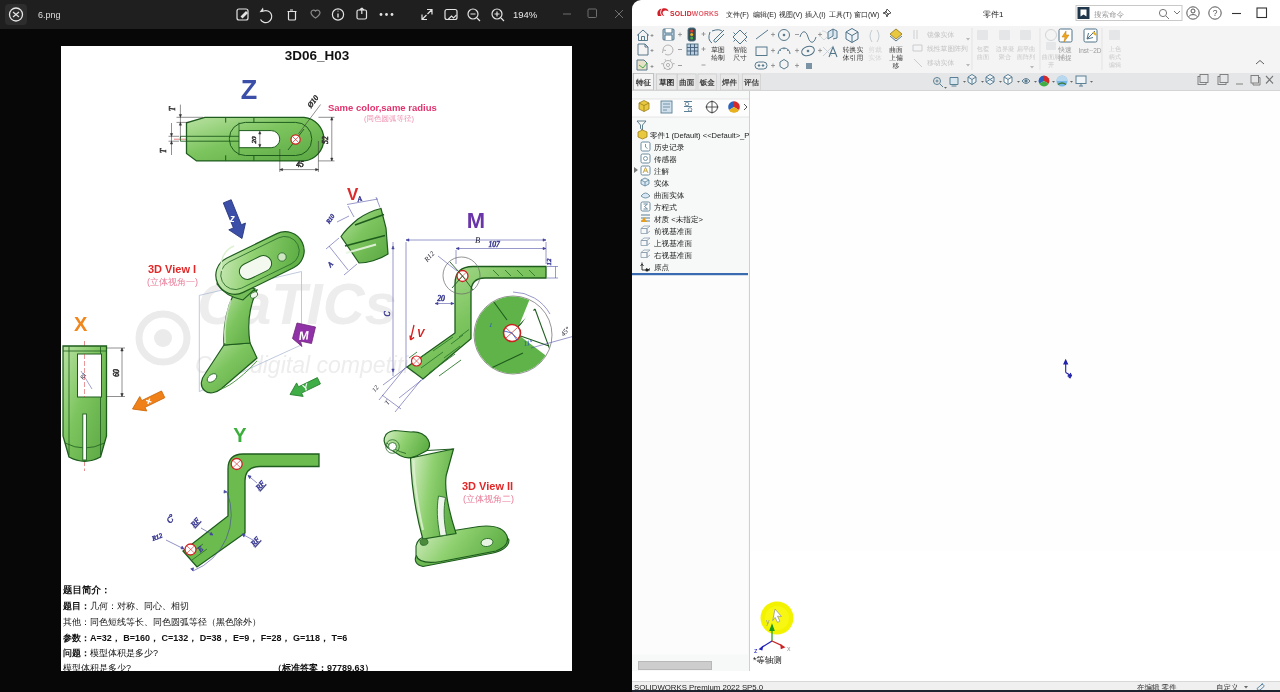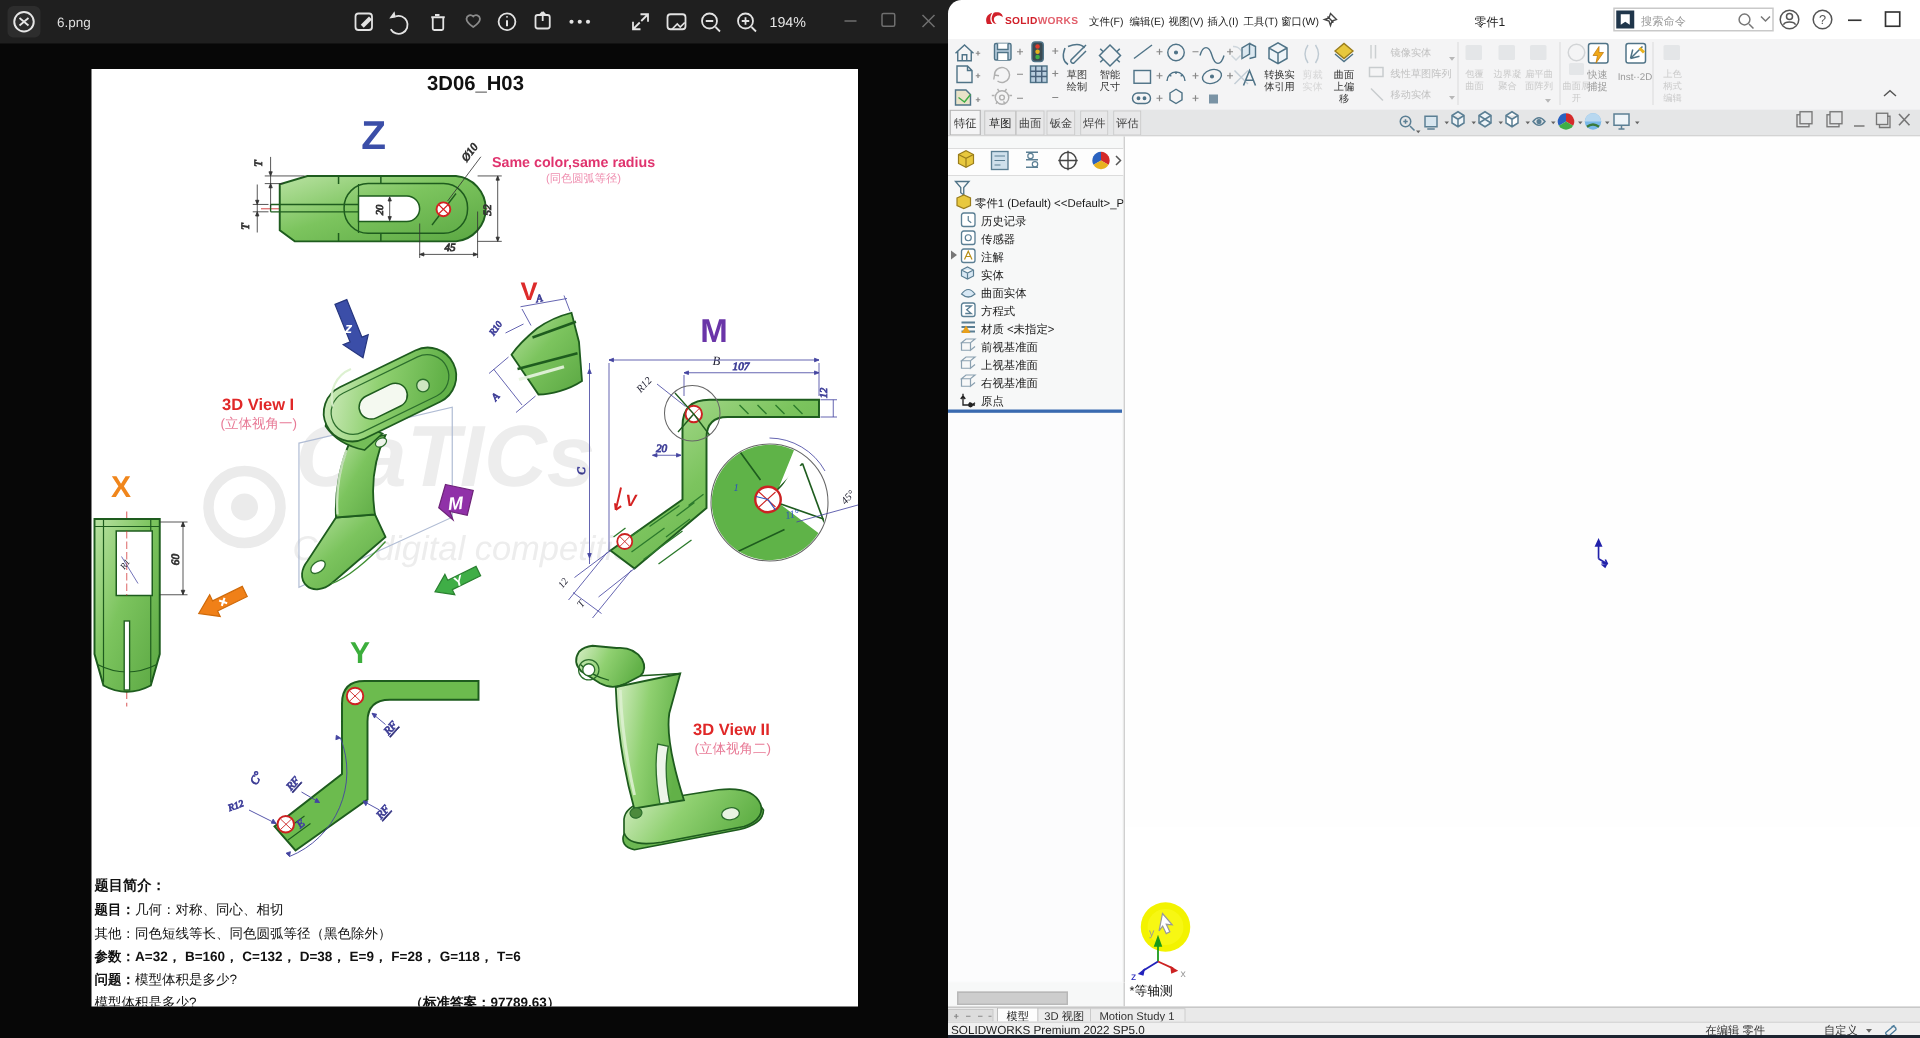--- a/index.html
+++ b/index.html
@@ -1,21 +1,21 @@
 <!DOCTYPE html>
 <html><head><meta charset="utf-8">
 <style>
 html,body{margin:0;padding:0;width:1280px;height:692px;overflow:hidden;background:#000;font-family:"Liberation Sans",sans-serif;}
 #lw{position:absolute;left:0;top:0;width:632px;height:692px;background:#070707;}
 #ltb{position:absolute;left:0;top:0;width:632px;height:29px;background:#1f1f1f;padding-left:22px;}
 #page{position:absolute;left:61px;top:46px;width:511px;height:625px;background:#ffffff;}
 #rw{position:absolute;left:632px;top:0;width:648px;height:692px;background:#ffffff;border-radius:9px 9px 0 0;}
 #titlebar{position:absolute;left:0;top:0;width:648px;height:26px;background:#fff;border-radius:9px 9px 0 0;margin-left:20px;}
 #ribbon{position:absolute;left:0;top:26px;width:648px;height:47px;background:#f4f4f5;}
-#tabrow{position:absolute;left:0;top:73px;width:648px;height:17px;background:#e5e6e7;border-bottom:1px solid #d4d4d4;}
+#tabrow{position:absolute;left:0;top:73px;width:648px;height:17px;background:#e5e6e7;border-bottom:1px solid #d4d4d4;font-weight:bold;}
 #treepanel{position:absolute;left:0;top:91px;width:117px;height:564px;background:#f7f7f7;border-right:1px solid #d0d0d0;}
 #graphics{position:absolute;left:118px;top:91px;width:530px;height:460px;background:#fefefe;}
 #hscrollrow{position:absolute;left:0;top:655px;width:118px;height:16px;background:#f7f8f8;border-right:1px solid #d0d0d0;box-sizing:border-box;}
 #doctabs{position:absolute;left:0;top:671px;width:648px;height:10px;background:#e9e9e9;border-top:1px solid #c8c8c8;}
 #statusbar{position:absolute;left:0;top:681px;width:648px;height:9px;background:#f0f0f0;border-top:1px solid #d8d8d8;text-align:center;}
 #bottomedge{position:absolute;left:0;top:690px;width:648px;height:2px;background:#1c2430;}
 </style></head>
 <body>
 <div id="lw">
   <div id="ltb">
@@ -630,33 +630,20 @@
   <text x="-18" y="12" font-size="7" fill="#2222bb">z</text>
   <text x="15" y="10" font-size="7" fill="#999">x</text>
   <text x="-6" y="-17" font-size="7" fill="#999">y</text>
 </g>
 <text x="3" y="572" font-size="8.5" fill="#111">*等轴测</text>
 </svg>
   </div>
   <div id="hscrollrow">
     <div style="position:absolute;left:6px;top:6px;width:72px;height:7px;background:#cdcdcd;border:1px solid #b8b8b8"></div>
   </div>
-  <div id="doctabs">
-    <svg width="648" height="10" viewBox="0 0 648 10" style="position:absolute;left:0;top:0">
-      <rect x="0" y="0" width="648" height="10" fill="#e9e9e9"></rect>
-      <rect x="0" y="1" width="30" height="9" fill="#dcdcdc" stroke="#c0c0c0" stroke-width="0.5"></rect>
-      <path d="M4,5.5 l3,0 m-1.5,-1.5 l0,3 M12,5.5 h3 M20,5.5 h3 M27,5.5 h2" stroke="#888" stroke-width="0.8"></path>
-      <rect x="33" y="0" width="27" height="10" fill="#fdfdfd" stroke="#b8b8b8" stroke-width="0.6"></rect>
-      <text x="46.5" y="8" font-size="7.5" fill="#222" text-anchor="middle">模型</text>
-      <rect x="60" y="0.5" width="35" height="9.5" fill="#ececec" stroke="#c4c4c4" stroke-width="0.5"></rect>
-      <text x="77.5" y="8" font-size="7.5" fill="#333" text-anchor="middle">3D 视图</text>
-      <rect x="95" y="0.5" width="63" height="9.5" fill="#ececec" stroke="#c4c4c4" stroke-width="0.5"></rect>
-      <text x="126" y="8" font-size="7.5" fill="#333" text-anchor="middle">Motion Study 1</text>
-    </svg>
-  </div>
   <div id="statusbar">
     <svg width="648" height="9" viewBox="0 0 648 9" style="position:absolute;left:0;top:0">
       <text x="2" y="7.5" font-size="7.8" fill="#222">SOLIDWORKS Premium 2022 SP5.0</text>
       <text x="505" y="7.5" font-size="7.5" fill="#333">在编辑 零件</text>
       <text x="584" y="7.5" font-size="7.5" fill="#333">自定义</text>
       <path d="M612,4 l2,2.5 2,-2.5" fill="#666"></path>
       <path d="M625,6.5 l6,-5 m-6,5 a2,2 0 0 0 3,1.5 l4,-3.5 a2,2 0 0 0 -3,-2" stroke="#4a7a9a" stroke-width="0.9" fill="none"></path>
     </svg>
   </div>
   <div id="bottomedge"></div>

